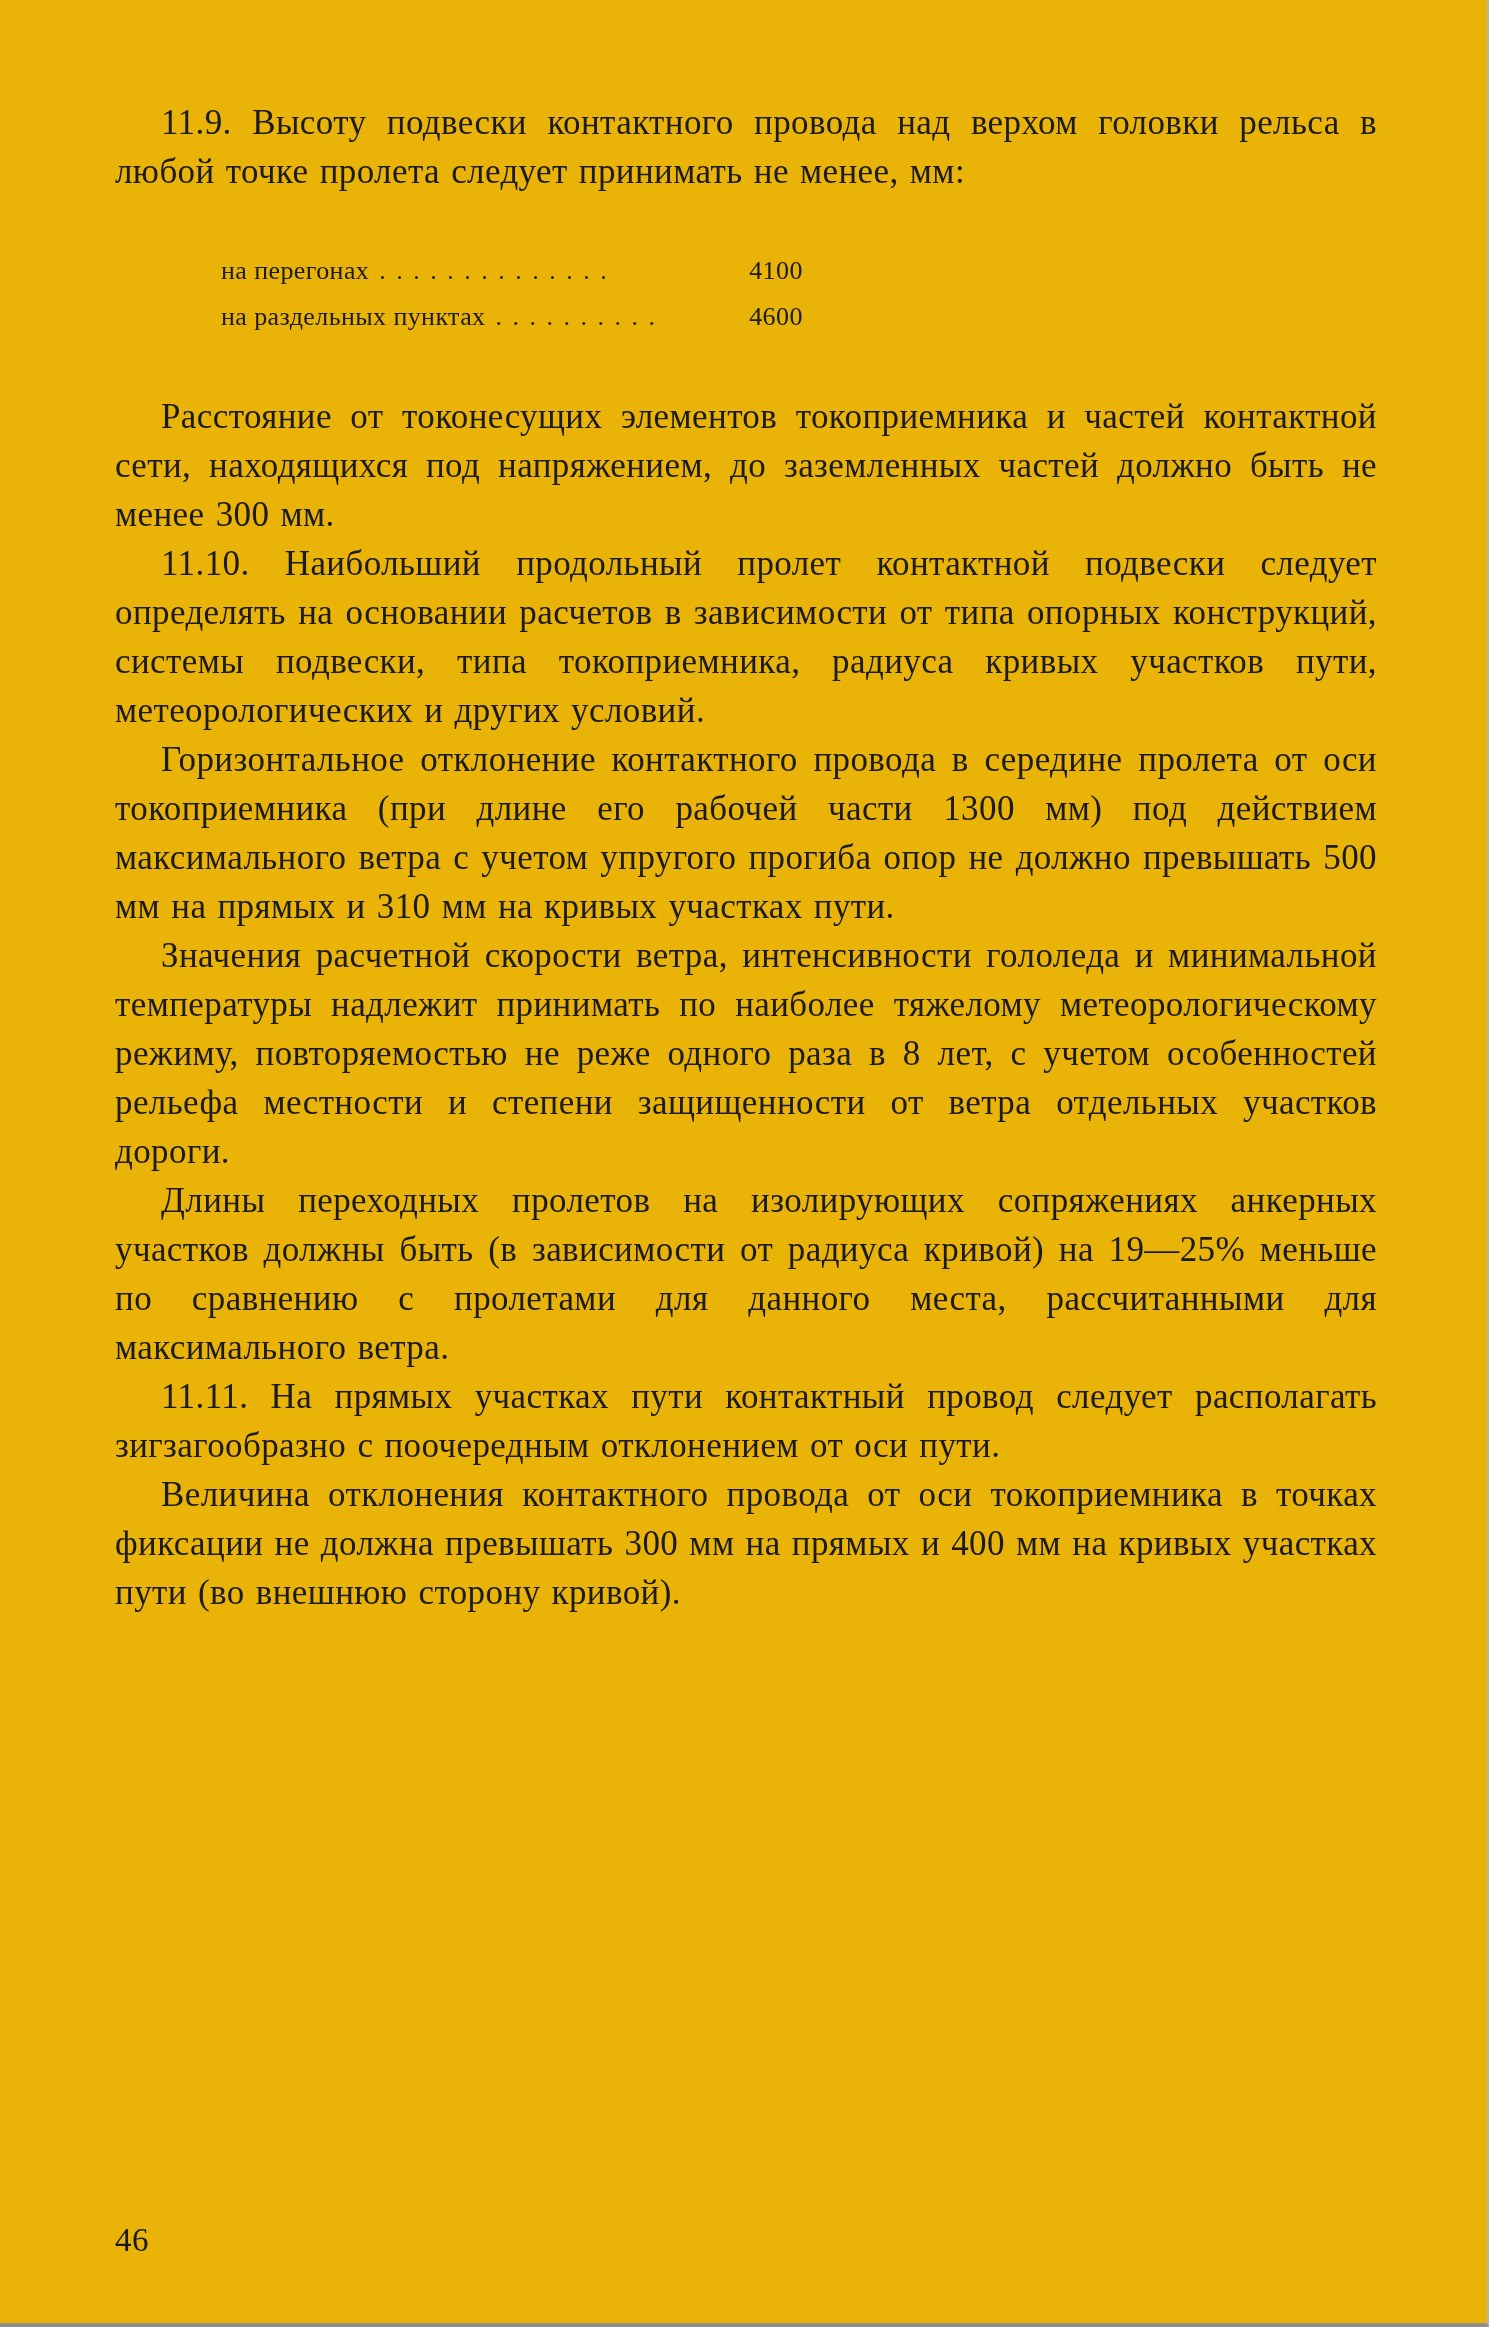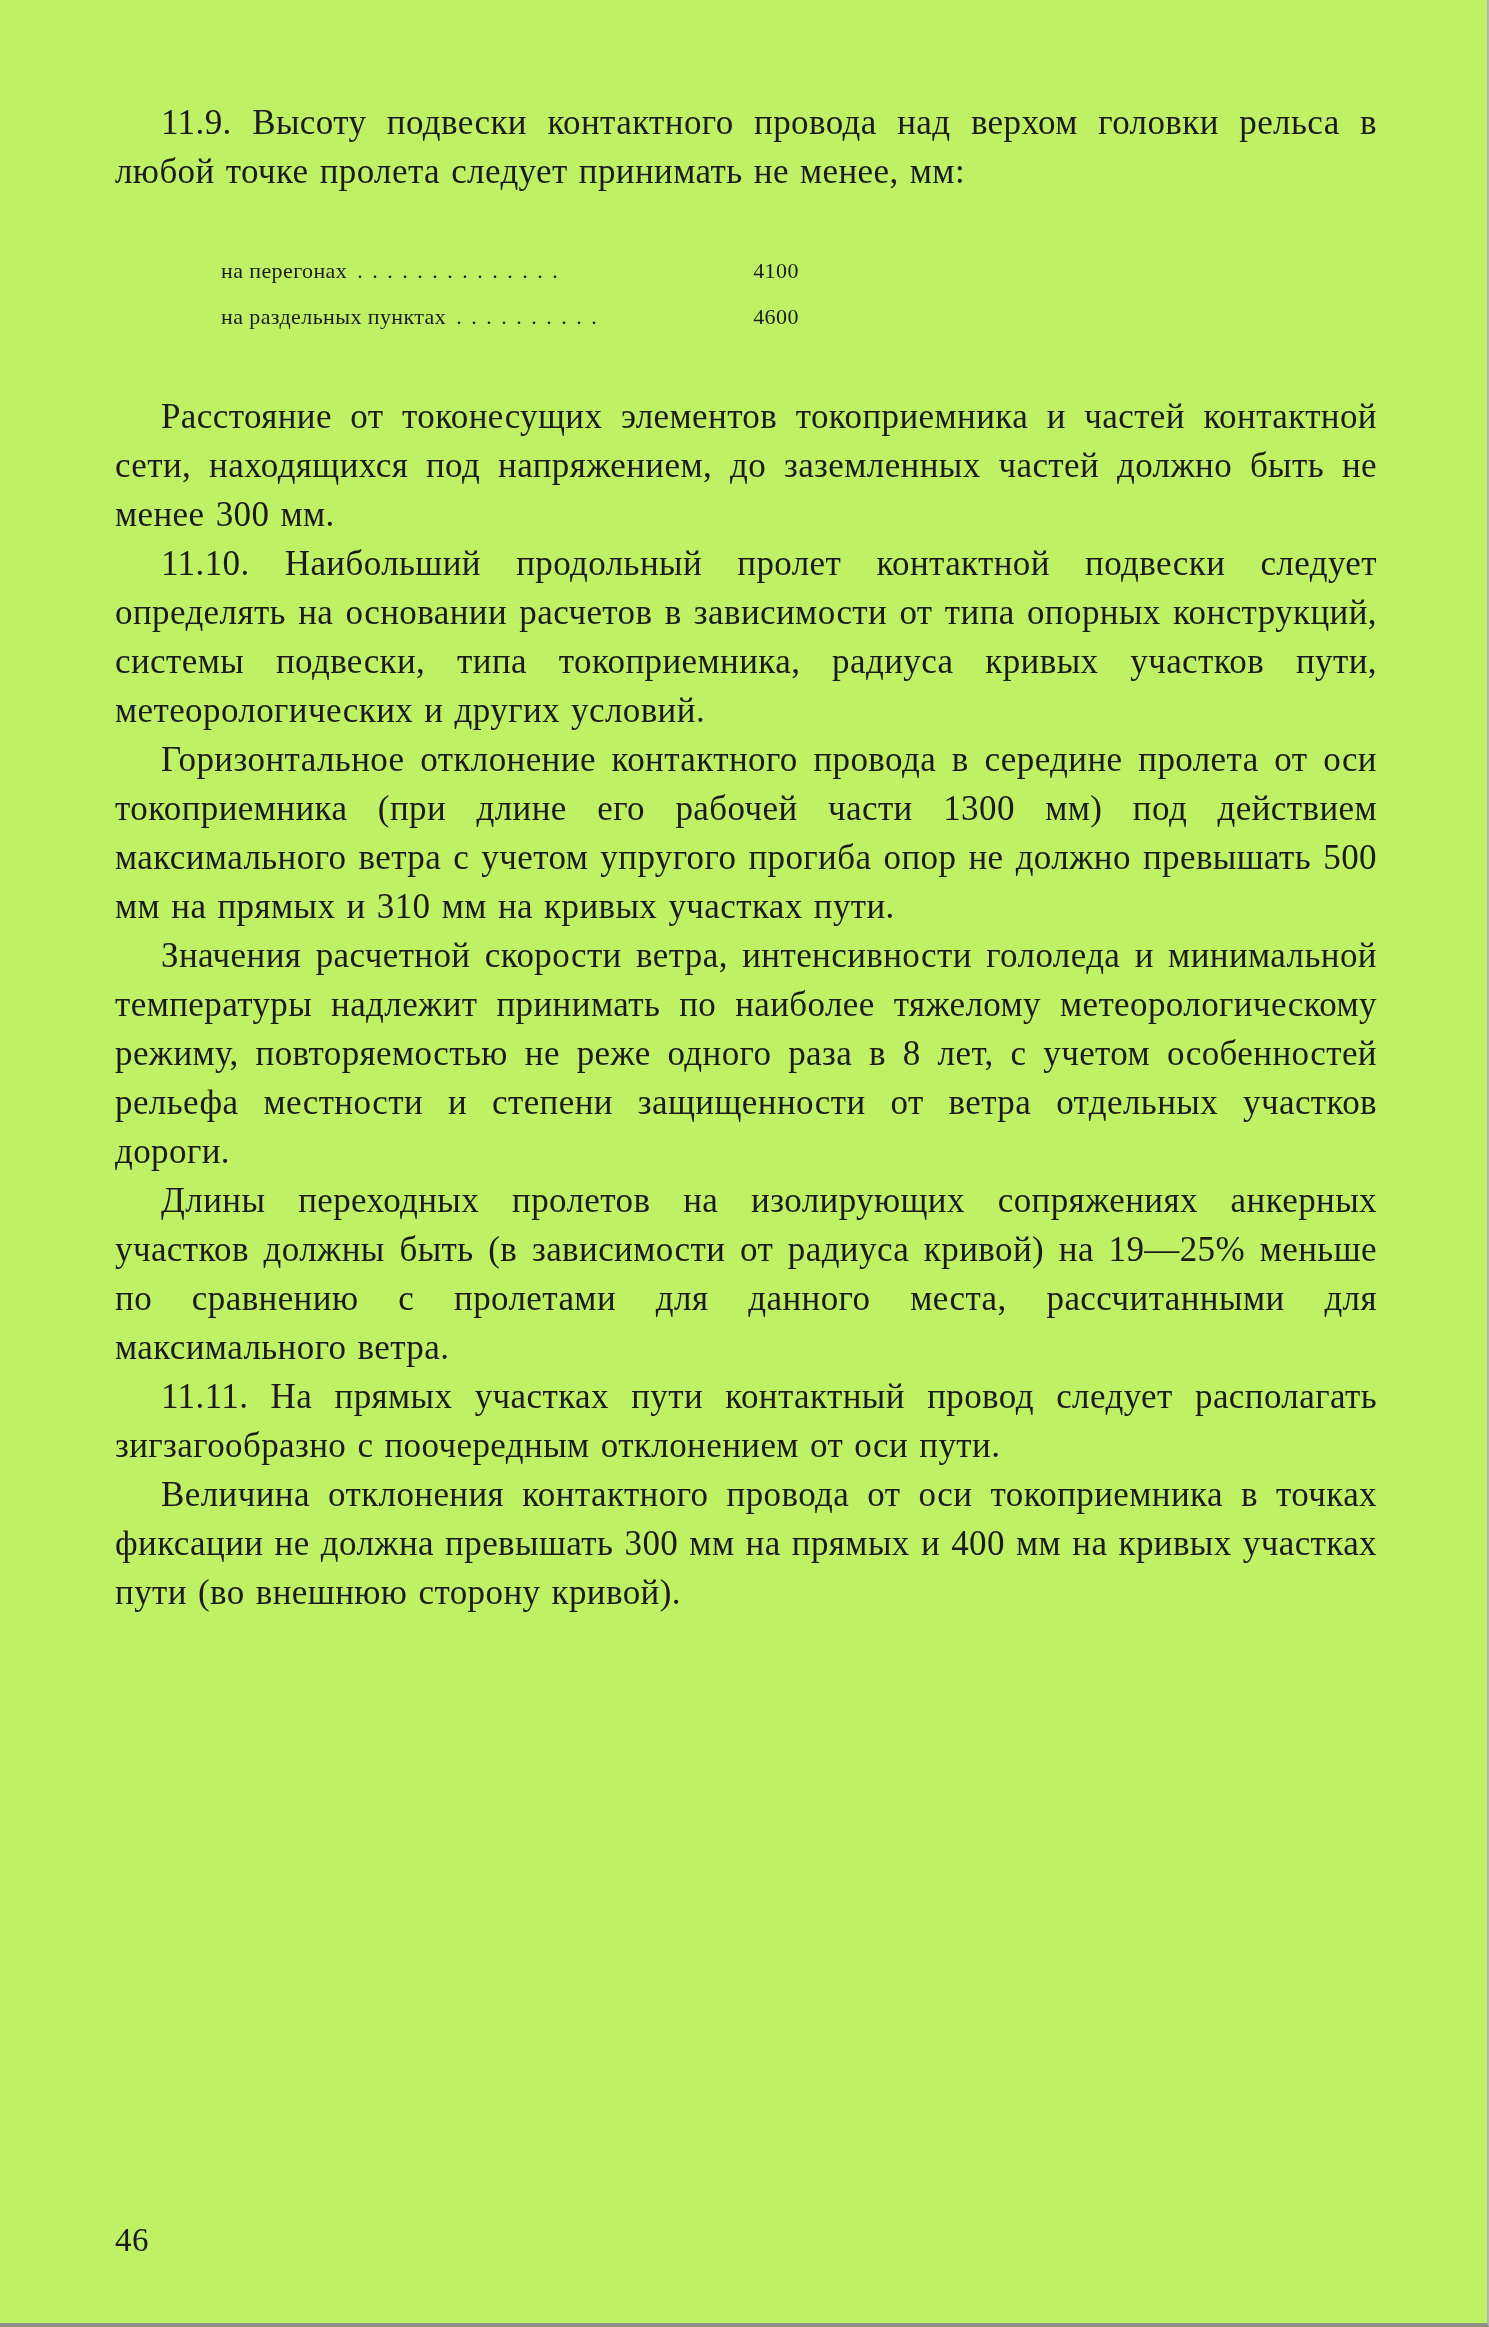--- a/index.html
+++ b/index.html
@@ -6,21 +6,21 @@
     margin: 0;
     padding: 0;
     background: #d8d8d4;
     font-family: "Liberation Serif", "DejaVu Serif", serif;
   }
   .page {
     position: relative;
     width: 1489px;
     height: 2327px;
     margin: 0 auto;
-    background: #bef264;
+    background: #eab308;
     color: #1b1b1b;
     box-sizing: border-box;
     border-right: 2px solid #b5b5b0;
     border-bottom: 4px solid #8f8f8a;
     overflow: hidden;
     padding-left: 44px;
   }
   .text-block {
     position: absolute;
     top: 98px;
@@ -32,21 +32,21 @@
     font-size: 35px;
     line-height: 49px;
     letter-spacing: 0.4px;
     word-spacing: 2px;
     text-align: justify;
     text-indent: 46px;
   }
   .spec-list {
     margin: 52px 0 52px 106px;
     width: 600px;
-    font-size: 22px;
+    font-size: 26px;
     line-height: 46px;
     letter-spacing: 0.4px;
   }
   .spec-row {
     display: flex;
     align-items: baseline;
   }
   .spec-row .label {
     white-space: nowrap;
   }

